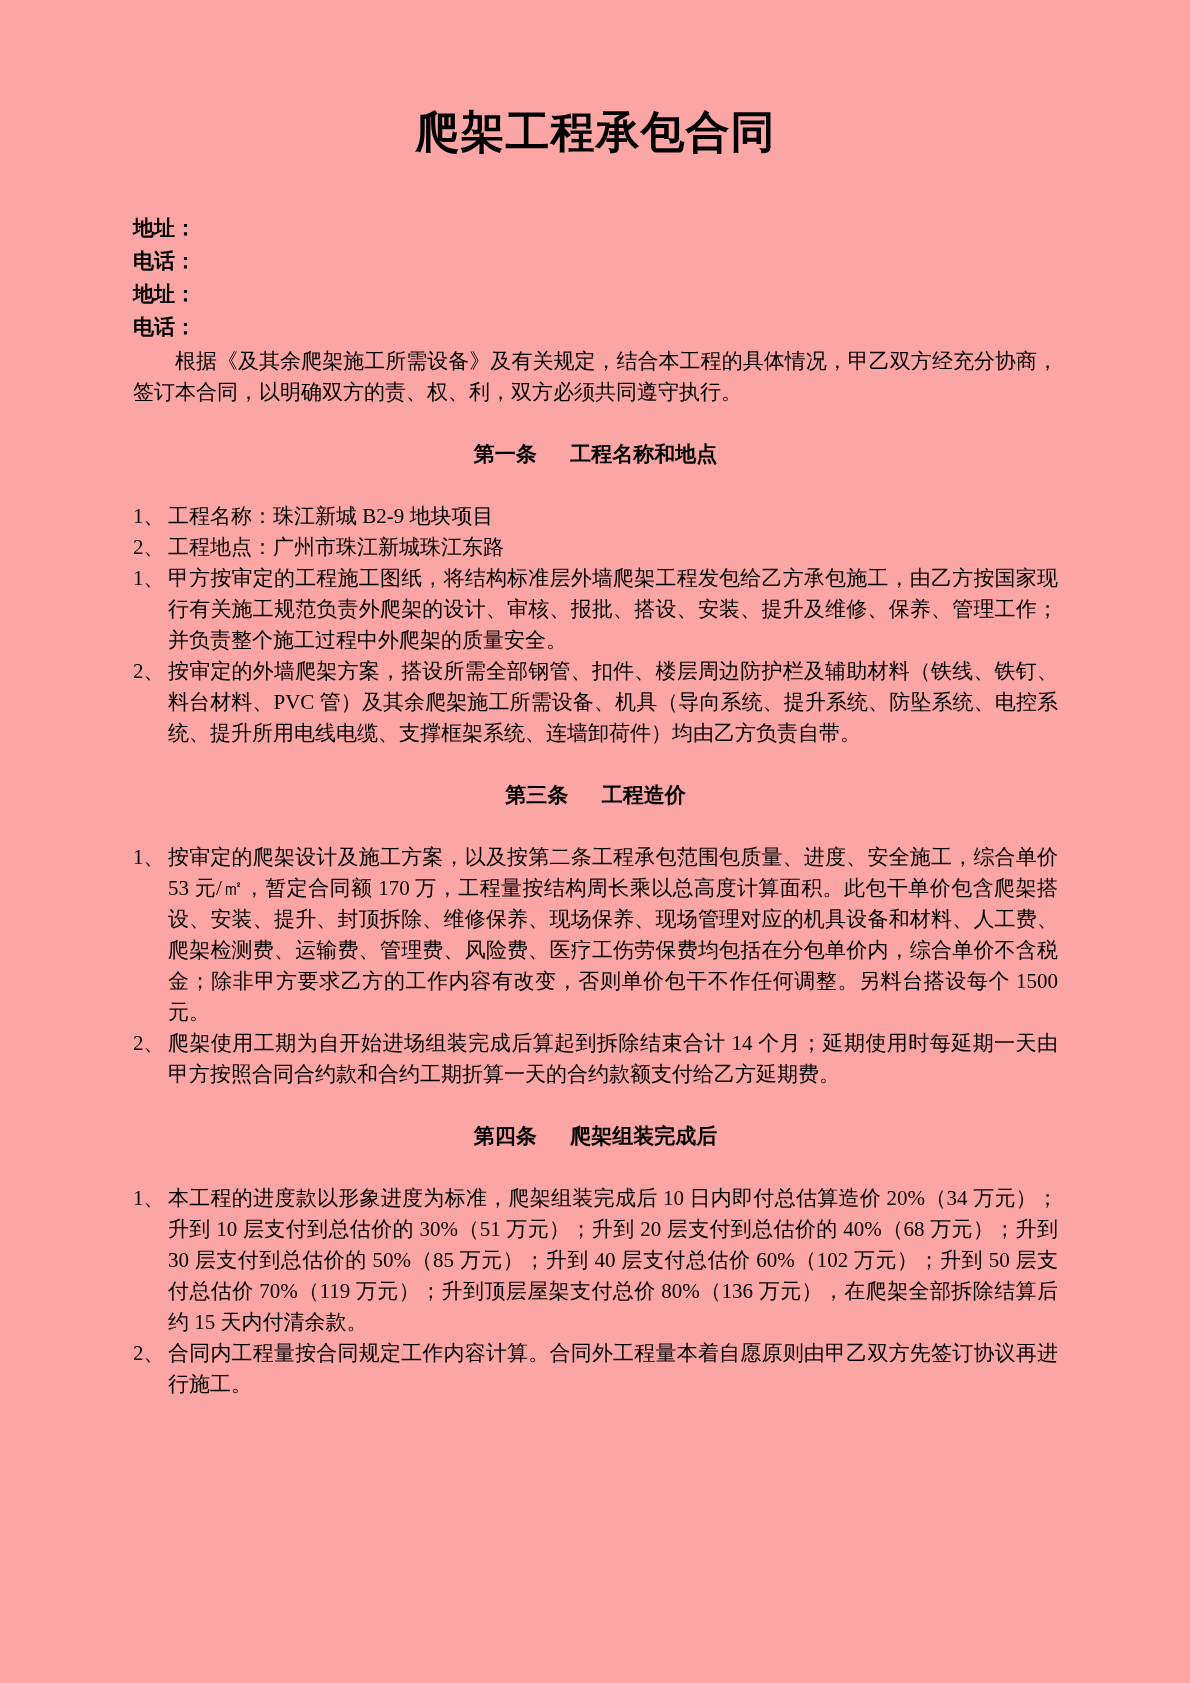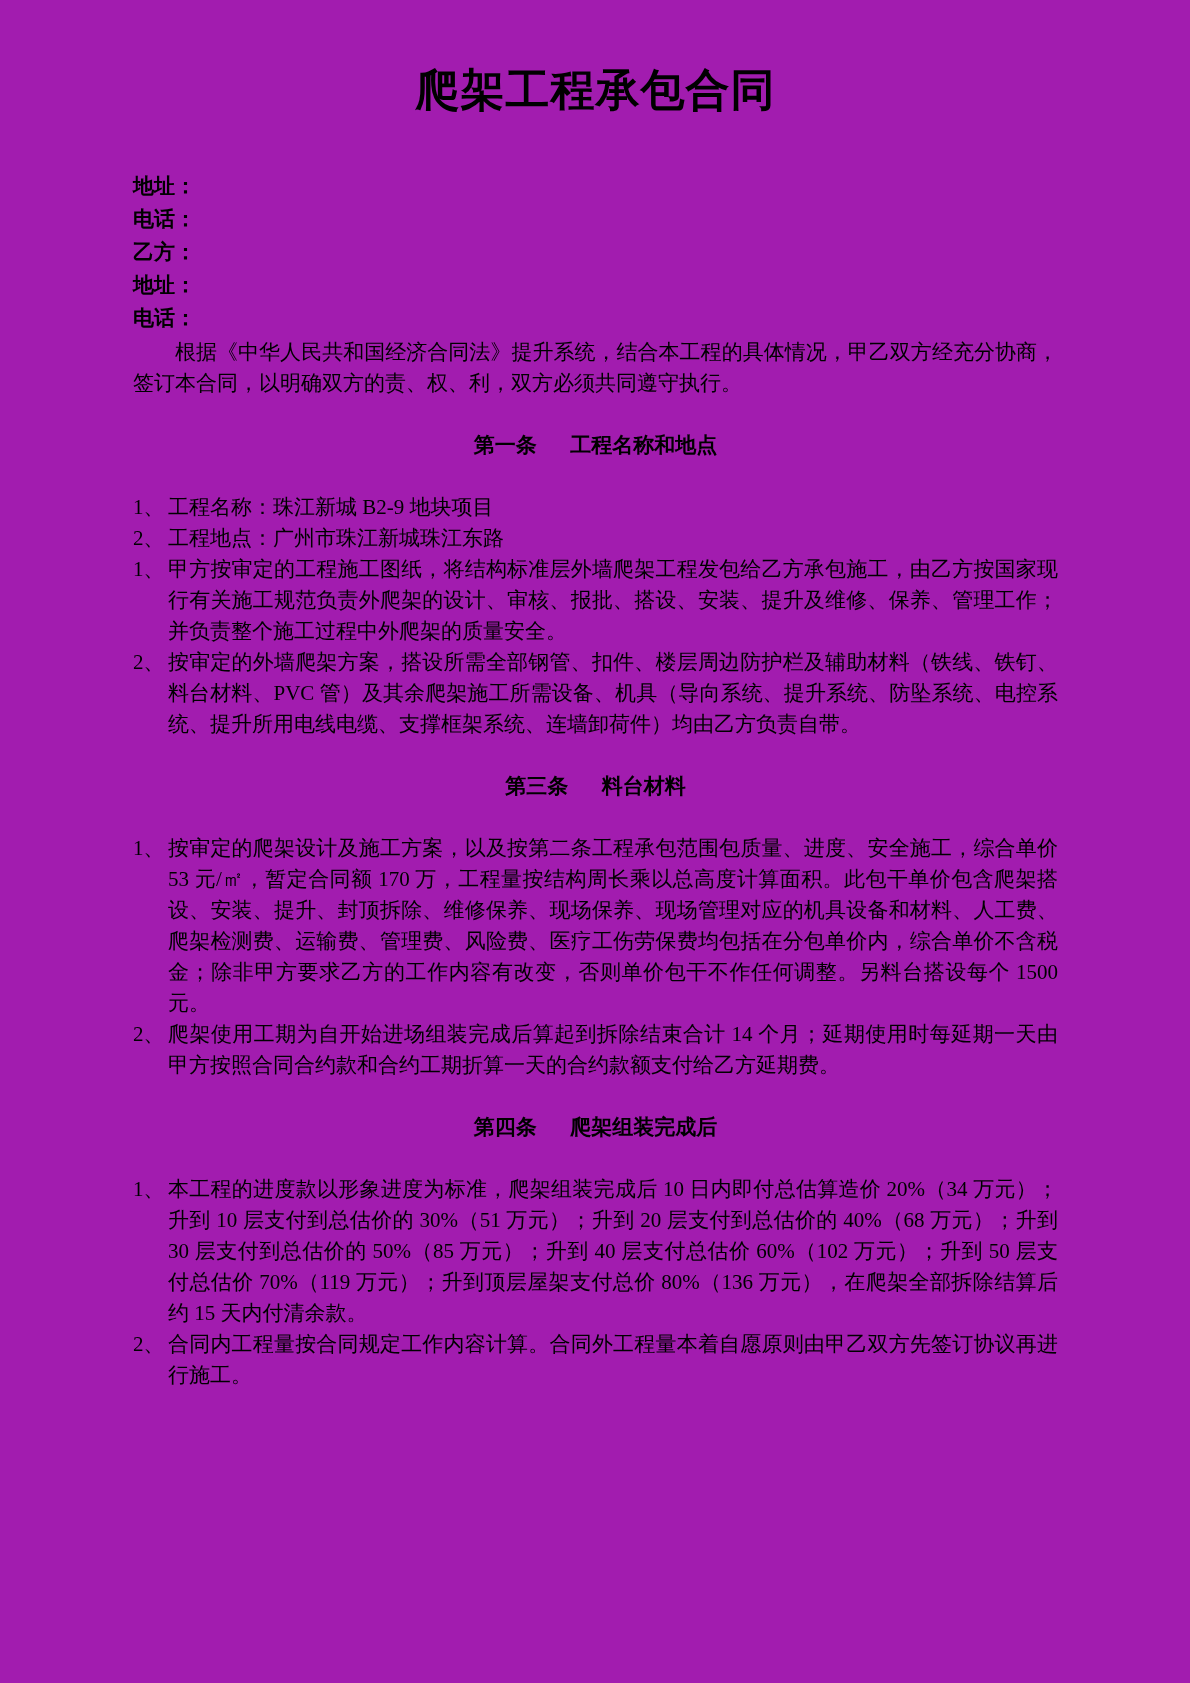--- a/index.html
+++ b/index.html
@@ -5,24 +5,24 @@
   html, body {
     margin: 0;
     padding: 0;
     background: #ffffff;
   }
   .page {
     position: relative;
     width: 1190px;
     height: 1683px;
     margin: 0 auto;
-    background: #a21caf;
+    background: #fca5a5;
     color: #000000;
     box-sizing: border-box;
-    padding: 62px 132px 0 133px;
+    padding: 104px 132px 0 133px;
     font-family: "Liberation Serif", "DejaVu Serif", serif;
     font-size: 21px;
     line-height: 31px;
     overflow: hidden;
   }
   .doc-title {
     margin: 0 0 50px 0;
     text-align: center;
     font-size: 44px;
     line-height: 58px;
@@ -65,26 +65,25 @@
 </head>
 <body>
 
 <div class="page">
 
   <h1 class="doc-title">爬架工程承包合同</h1>
 
   <div class="party-block">
     <p class="party-line">地址：</p>
     <p class="party-line">电话：</p>
-    <p class="party-line">乙方：</p>
     <p class="party-line">地址：</p>
     <p class="party-line">电话：</p>
   </div>
 
-  <p class="preamble">根据《中华人民共和国经济合同法》提升系统，结合本工程的具体情况，甲乙双方经充分协商，签订本合同，以明确双方的责、权、利，双方必须共同遵守执行。</p>
+  <p class="preamble">根据《及其余爬架施工所需设备》及有关规定，结合本工程的具体情况，甲乙双方经充分协商，签订本合同，以明确双方的责、权、利，双方必须共同遵守执行。</p>
 
   <section>
     <h2 class="sec-head">
       <span class="sec-num">第一条</span><span class="sec-title">工程名称和地点</span>
     </h2>
     <div class="item">
       <span class="inum">1、</span>
       <p class="itext">工程名称：珠江新城 B2-9 地块项目</p>
     </div>
     <div class="item">
@@ -99,21 +98,21 @@
       <p class="itext">甲方按审定的工程施工图纸，将结构标准层外墙爬架工程发包给乙方承包施工，由乙方按国家现行有关施工规范负责外爬架的设计、审核、报批、搭设、安装、提升及维修、保养、管理工作；并负责整个施工过程中外爬架的质量安全。</p>
     </div>
     <div class="item">
       <span class="inum">2、</span>
       <p class="itext">按审定的外墙爬架方案，搭设所需全部钢管、扣件、楼层周边防护栏及辅助材料（铁线、铁钉、料台材料、PVC 管）及其余爬架施工所需设备、机具（导向系统、提升系统、防坠系统、电控系统、提升所用电线电缆、支撑框架系统、连墙卸荷件）均由乙方负责自带。</p>
     </div>
   </section>
 
   <section>
     <h2 class="sec-head">
-      <span class="sec-num">第三条</span><span class="sec-title">料台材料</span>
+      <span class="sec-num">第三条</span><span class="sec-title">工程造价</span>
     </h2>
     <div class="item">
       <span class="inum">1、</span>
       <p class="itext">按审定的爬架设计及施工方案，以及按第二条工程承包范围包质量、进度、安全施工，综合单价 53 元/㎡，暂定合同额 170 万，工程量按结构周长乘以总高度计算面积。此包干单价包含爬架搭设、安装、提升、封顶拆除、维修保养、现场保养、现场管理对应的机具设备和材料、人工费、爬架检测费、运输费、管理费、风险费、医疗工伤劳保费均包括在分包单价内，综合单价不含税金；除非甲方要求乙方的工作内容有改变，否则单价包干不作任何调整。另料台搭设每个 1500 元。</p>
     </div>
     <div class="item">
       <span class="inum">2、</span>
       <p class="itext">爬架使用工期为自开始进场组装完成后算起到拆除结束合计 14 个月；延期使用时每延期一天由甲方按照合同合约款和合约工期折算一天的合约款额支付给乙方延期费。</p>
     </div>
   </section>

